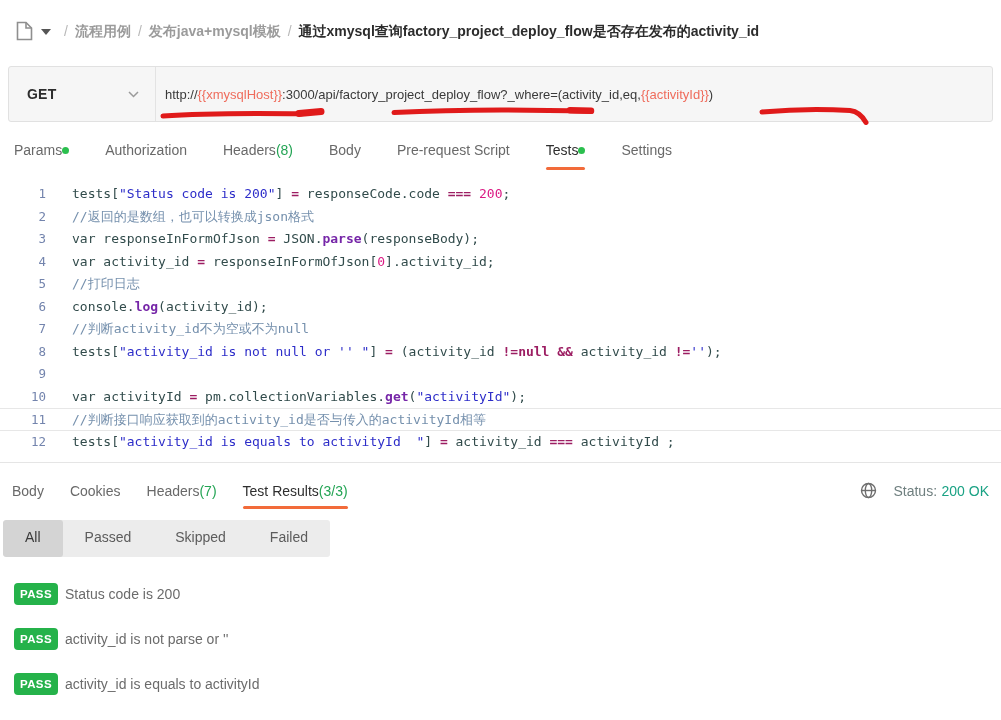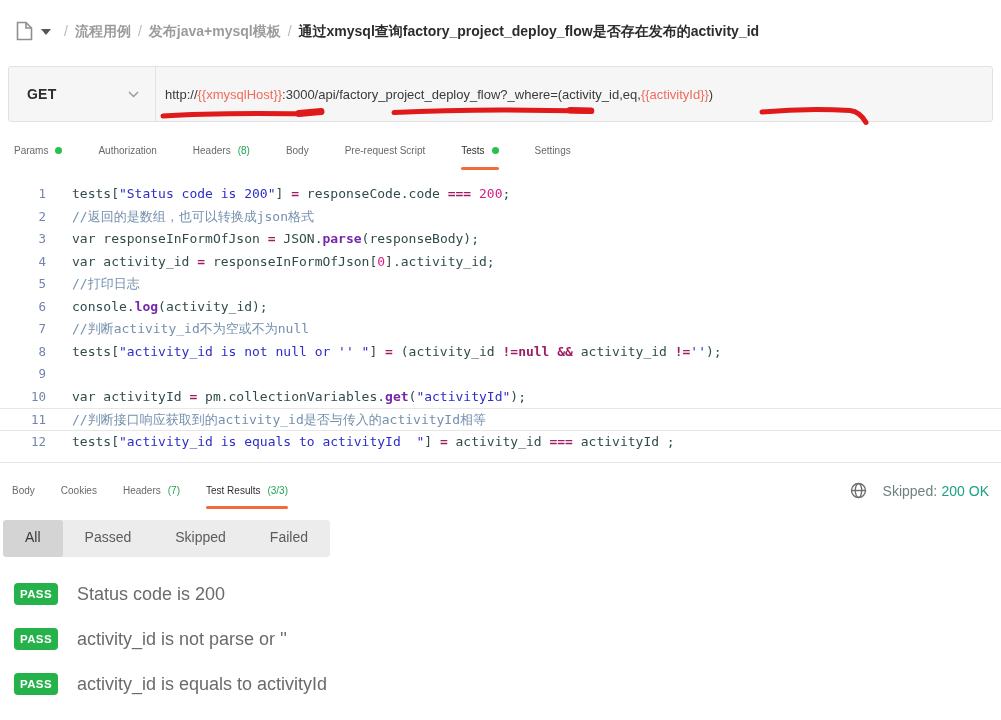--- a/index.html
+++ b/index.html
@@ -70,23 +70,22 @@
     height: 56px;
     display: flex;
     align-items: center;
     gap: 36px;
     padding: 0 14px;
   }
   .tab {
     position: relative;
     display: inline-flex;
     align-items: center;
-    gap: 7px;
     height: 100%;
-    font-size: 10px;
+    font-size: 14px;
     color: #696969;
     cursor: pointer;
   }
   .tab .count { color: #23a454; }
   .tab.active { color: #2e2e2e; }
   .tab.active::after {
     content: "";
     position: absolute;
     left: 0; right: 0; bottom: 8px;
     height: 3px;
@@ -174,21 +173,21 @@
     color: #ffffff;
     font-size: 11.5px;
     font-weight: 700;
     letter-spacing: .4px;
     border-radius: 4px;
     padding: 5px 0;
     width: 44px;
     text-align: center;
     flex: none;
   }
-  .result-text { margin-left: 19px; font-size: 18px; color: #6b6b6b; }
+  .result-text { margin-left: 7px; font-size: 14px; color: #6b6b6b; }
 
   
   .overlay {
     position: absolute;
     left: 0; top: 0;
     width: 1001px; height: 720px;
     pointer-events: none;
   }
 </style>
 </head>
@@ -285,21 +284,21 @@
     </span>
   <span class="status-wrap">
     <span style="display:inline-flex">
       <svg width="17" height="17" viewBox="0 0 17 17">
         <circle cx="8.5" cy="8.5" r="7" fill="none" stroke="#6e6e6e" stroke-width="1.4"></circle>
         <ellipse cx="8.5" cy="8.5" rx="3.2" ry="7" fill="none" stroke="#6e6e6e" stroke-width="1.4"></ellipse>
         <line x1="1.5" y1="8.5" x2="15.5" y2="8.5" stroke="#6e6e6e" stroke-width="1.4"></line>
       </svg>
     </span>
     <span>
-      <span class="status-label">Skipped:</span>
+      <span class="status-label">Status:</span>
       <span class="status-value">200 OK</span>
     </span>
   </span>
 </div>
 
 
 <div class="filterbar" id="filterbar">
     <span class="chip active">All</span>
     <span class="chip">Passed</span>
     <span class="chip">Skipped</span>

